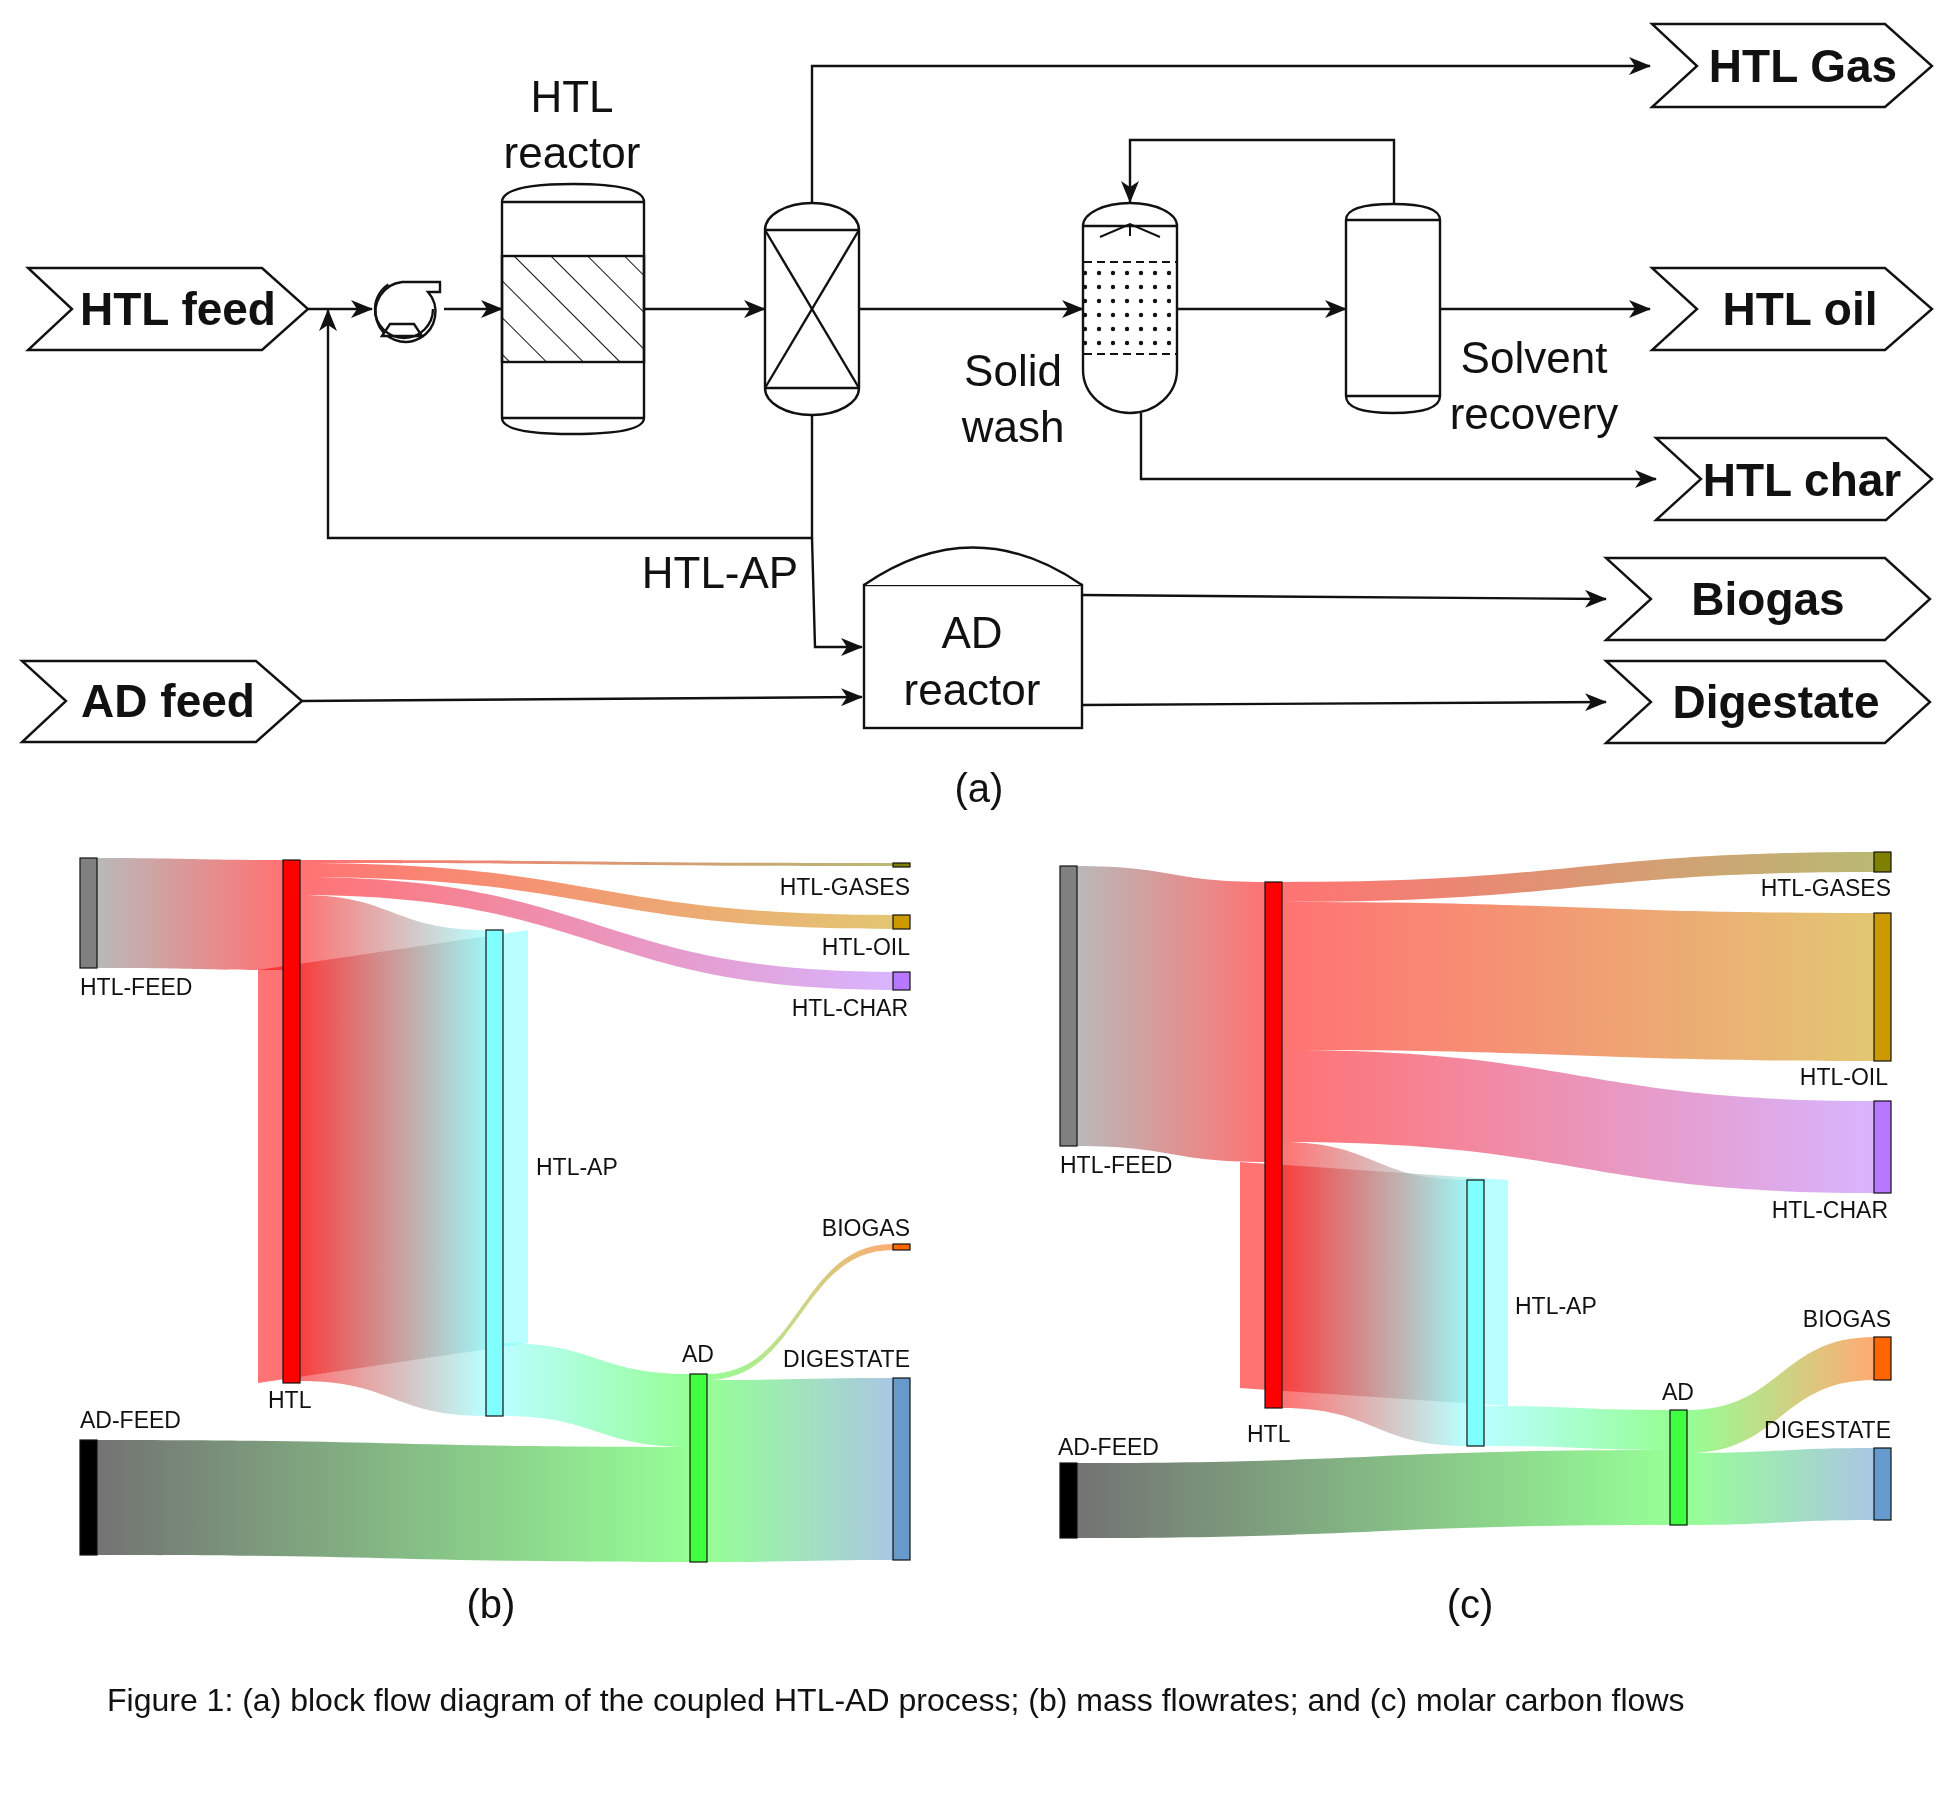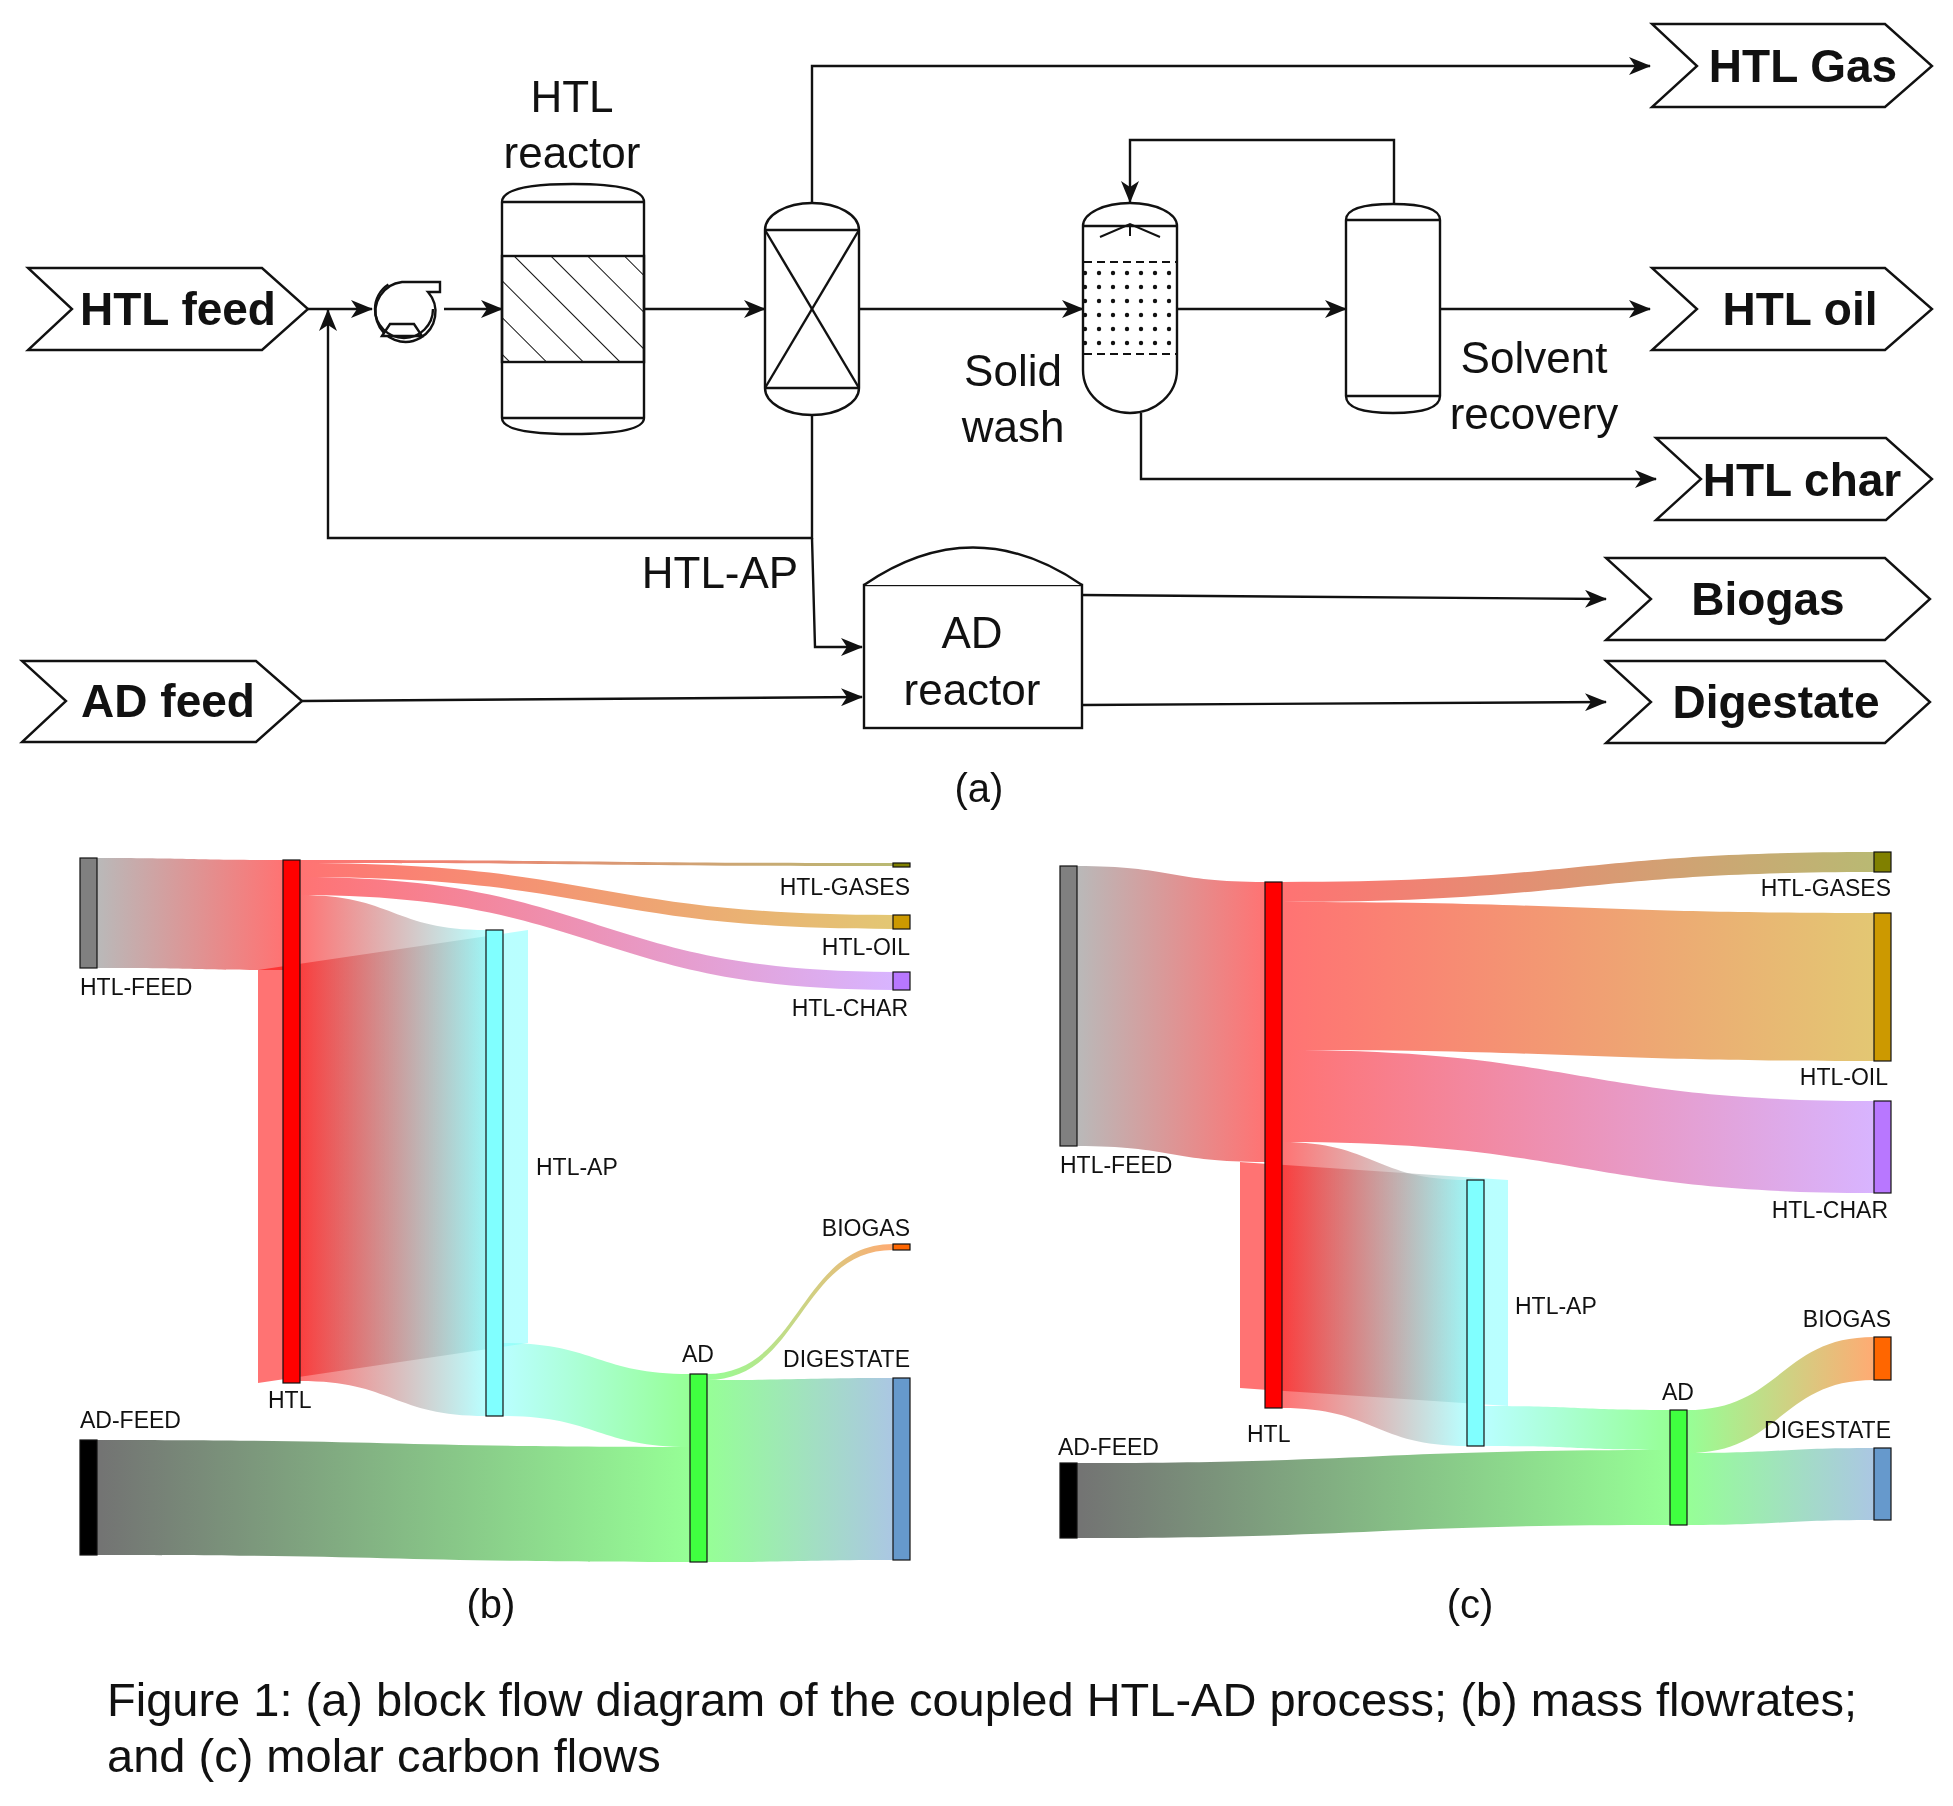--- a/index.html
+++ b/index.html
@@ -4,21 +4,21 @@
 <style>
   html, body { margin: 0; padding: 0; background: #ffffff; }
   body { width: 1953px; height: 1806px; position: relative; overflow: hidden; font-family: "Liberation Sans", sans-serif; }
   svg { position: absolute; left: 0; top: 0; }
   .bfd-line { fill: none; stroke: #111; stroke-width: 2.4; }
   .bfd-shape { fill: #fff; stroke: #111; stroke-width: 2.4; }
   .bfd-label { font-family: "Liberation Sans", sans-serif; font-size: 44px; fill: #111; }
   .bfd-label-bold { font-family: "Liberation Sans", sans-serif; font-size: 46px; font-weight: bold; fill: #111; }
   .sk-label { font-family: "Liberation Sans", sans-serif; font-size: 23px; fill: #111; }
   .panel-label { font-family: "Liberation Sans", sans-serif; font-size: 40px; fill: #111; }
-  .caption { position: absolute; left: 107px; top: 1672px; width: 1800px; font-family: "Liberation Sans", sans-serif; font-size: 47px; line-height: 56px; color: #111; }
+  .caption { position: absolute; left: 107px; top: 1672px; width: 1800px; font-family: "Liberation Sans", sans-serif; font-size: 32px; line-height: 56px; color: #111; }
 </style>
 </head>
 <body>
 
 <svg id="bfd" width="1953" height="820" viewBox="0 0 1953 820">
   <defs>
     <marker id="arr" viewBox="0 0 12 10" refX="11" refY="5" markerWidth="12" markerHeight="10" markerUnits="userSpaceOnUse" orient="auto">
       <path d="M0,0 L12,5 L0,10 L3,5 Z" fill="#111"></path>
     </marker>
     <marker id="arrL" viewBox="0 0 22 18" refX="21" refY="9" markerWidth="22" markerHeight="18" markerUnits="userSpaceOnUse" orient="auto">

